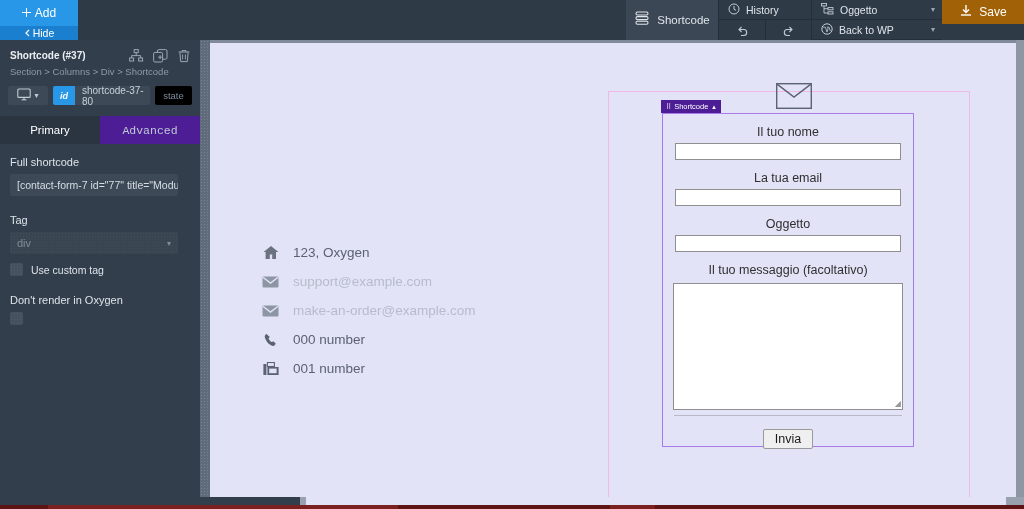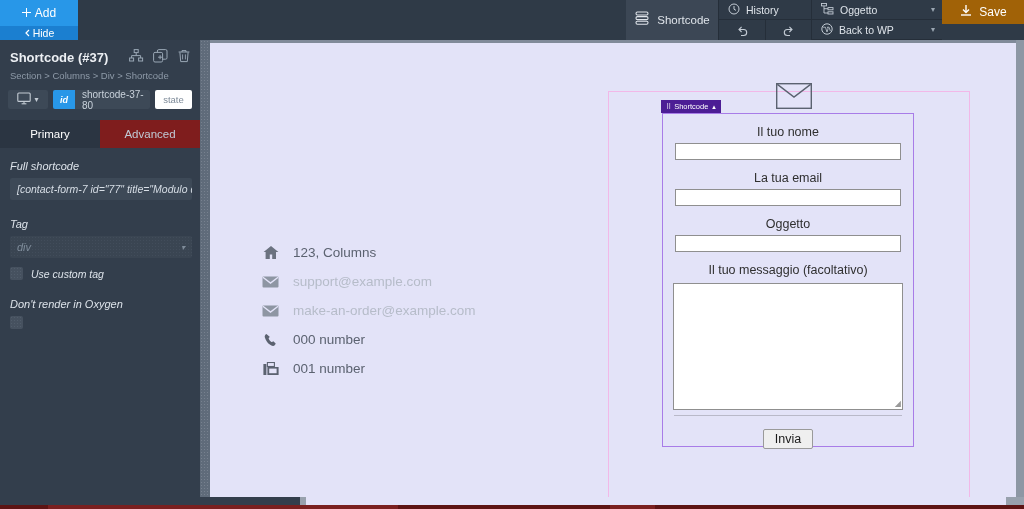--- a/index.html
+++ b/index.html
@@ -58,21 +58,21 @@
     display: flex; align-items: center; justify-content: center; gap: 6px;
     cursor: pointer;
   }
 
   
   .sidebar {
     position: absolute; left: 0; top: 40px; width: 200px; height: 457px;
     background: #333e4c;
   }
   .sb-head { padding: 10px 10px 0 10px; position: relative; }
-  .sb-title { color: #eceff3; font-size: 13px; font-weight: bold; }
+  .sb-title { color: #eceff3; font-size: 10px; font-weight: bold; }
   .sb-icons { position: absolute; right: 9px; top: 9px; display: flex; gap: 9px; }
   .sb-icons div { cursor: pointer; color: #9aa7b5; }
   .breadcrumb { color: #8e9aa8; font-size: 9.5px; margin-top: 5px; }
 
   .id-row {
     display: flex; align-items: center; gap: 5px;
     margin: 9px 8px 0 8px;
   }
   .device-sel {
     width: 40px; height: 19px; background: #3d4957; border-radius: 2px;
@@ -83,34 +83,34 @@
     flex: 1; height: 19px; background: #3d4957; border-radius: 2px;
     display: flex; align-items: center; overflow: hidden;
   }
   .id-badge {
     background: #2897e8; color: #fff; font-size: 9px; font-weight: bold;
     height: 35px; padding: 8px 7px; display: flex; align-items: center;
     font-style: italic;
   }
   .id-val { color: #c9d2db; font-size: 10px; padding-left: 7px; }
   .state-btn {
-    width: 37px; height: 19px; background: #ffffff; border-radius: 2px;
+    width: 37px; height: 19px; background: #000000; border-radius: 2px;
     color: #7e8b99; font-size: 9.5px;
     display: flex; align-items: center; justify-content: center; cursor: pointer;
   }
 
   .tabs { display: flex; margin-top: 11px; height: 28px; }
   .tab {
     flex: 1; display: flex; align-items: center; justify-content: center;
     font-size: 11.5px; cursor: pointer;
   }
   .tab.active { background: #2b3542; color: #fff; }
-  .tab.inactive { background: #7f1d1d; color: #c0cad5; }
-
-  .panel { padding: 12px 8px 0 10px; font-style: italic; }
+  .tab.inactive { background: #4c1d95; color: #c0cad5; font-family: Liberation Mono, monospace; }
+
+  .panel { padding: 12px 22px 0 10px; }
   .flabel { color: #dde3ea; font-size: 11px; margin-bottom: 6px; }
   .ftext {
     width: 100%; height: 22px; background: #3d4957; border: none;
     border-radius: 2px; color: #d7dee6; font-size: 10.5px;
     padding: 0 7px; font-family: "Liberation Sans", sans-serif;
     white-space: nowrap; overflow: hidden; display: flex; align-items: center;
   }
   .fsel {
     width: 100%; height: 22px; background: #3a4552; border-radius: 2px;
     color: #7f8c9a; font-size: 11px; padding: 0 7px;
@@ -399,21 +399,21 @@
       <div class="section-outline"></div>
 
       <div class="contacts">
 
         <div class="crow">
           <span class="cicon">
             <svg width="16" height="15" viewBox="0 0 16 15">
                 <path d="M8 1L0.6 7h2v7h4.2V9.6h2.4V14H13V7h2.4z" fill="#6b7280"></path>
               </svg>
           </span>
-          <span class="ctext">123, Columns</span>
+          <span class="ctext">123, Oxygen</span>
         </div>
 
         <div class="crow">
           <span class="cicon">
             <svg width="17" height="12" viewBox="0 0 17 12">
                 <rect x="0.5" y="0.5" width="16" height="11" rx="1" fill="#8e96a3"></rect>
                 <path d="M0.9 1.2L8.5 7l7.6-5.8" stroke="#e3e3f8" stroke-width="1.4" fill="none"></path>
               </svg>
           </span>
           <span class="ctext muted">support@example.com</span>

